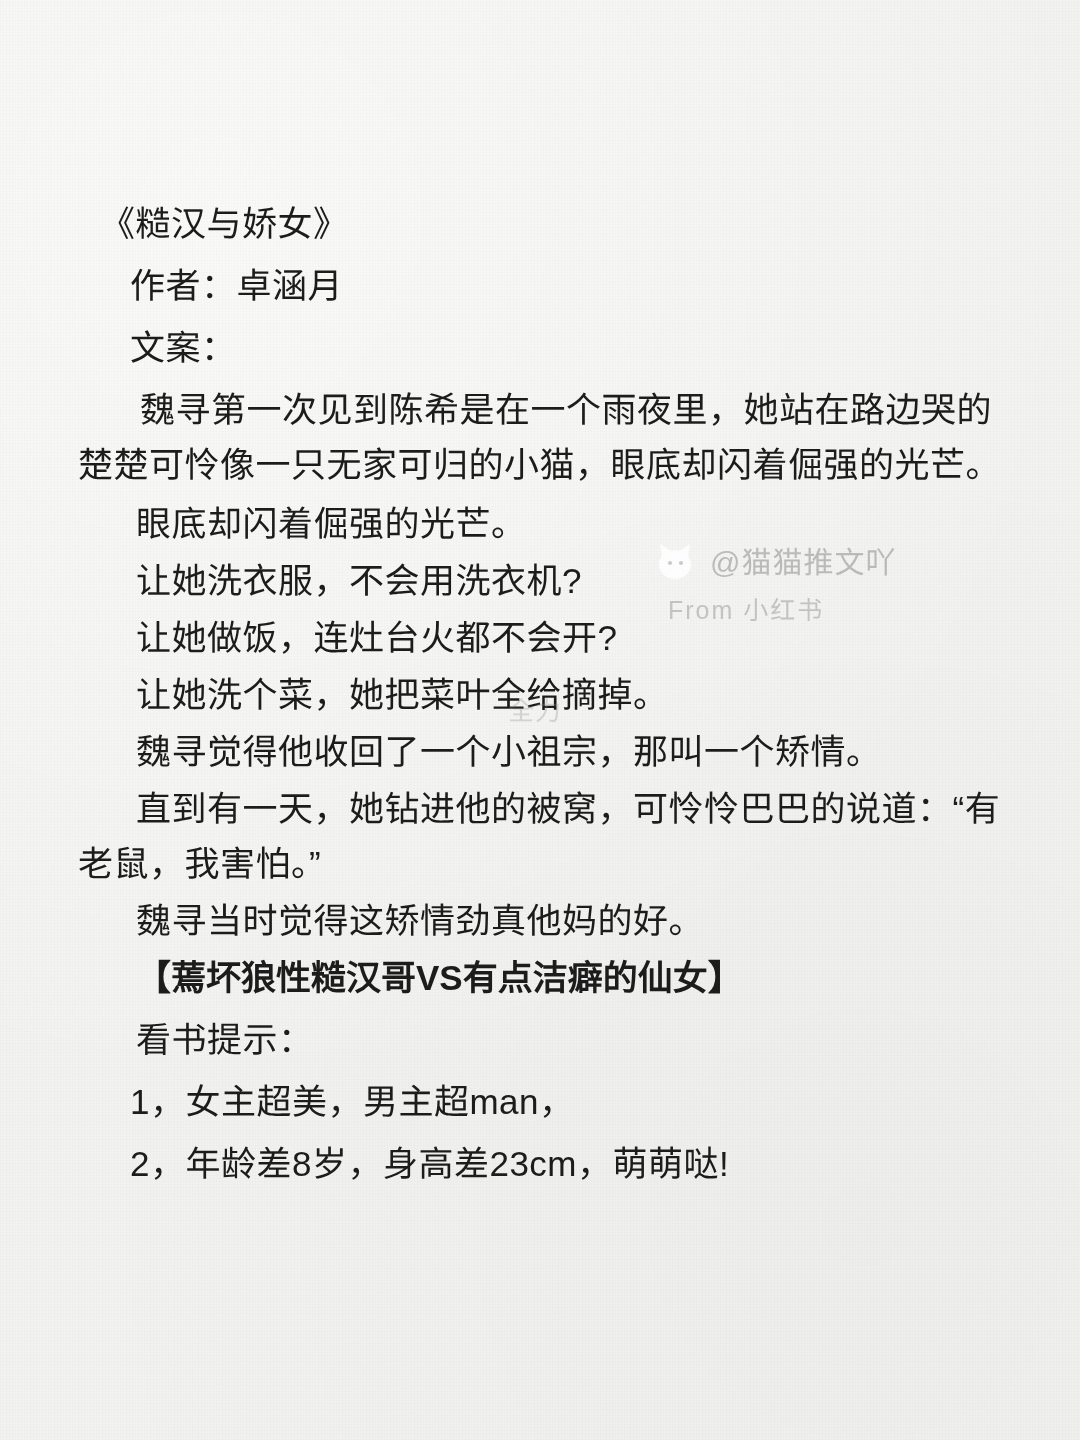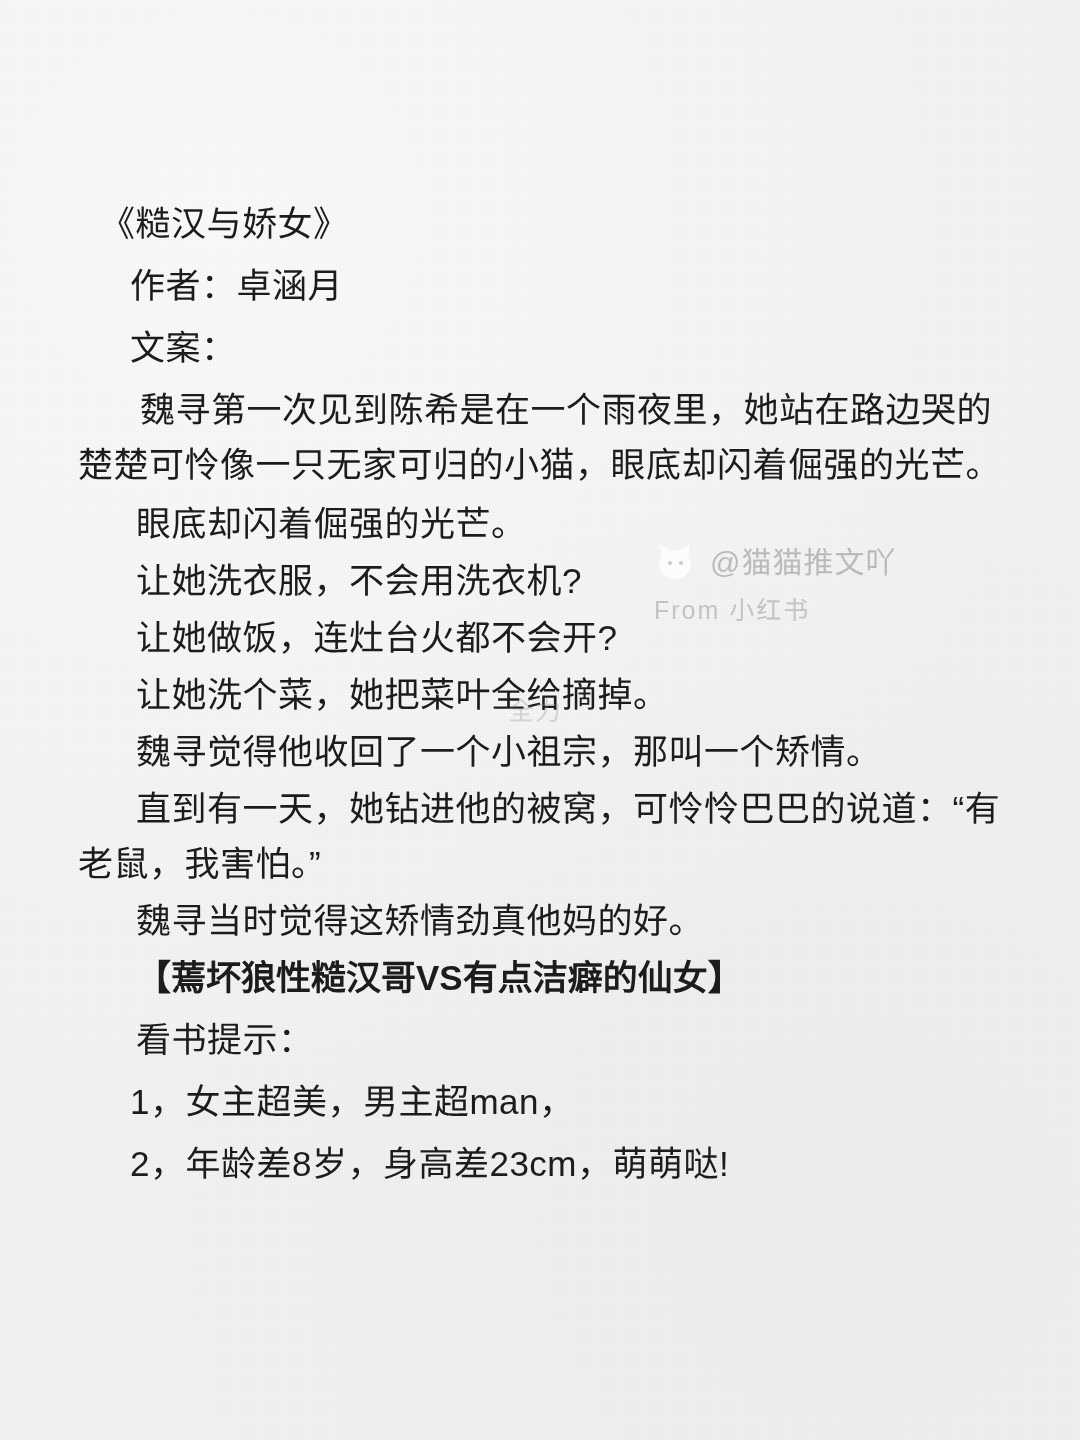--- a/index.html
+++ b/index.html
@@ -80,21 +80,21 @@
     opacity: 0.85;
   }
   .wm-handle {
     font-size: 30px;
     color: rgba(120,120,120,0.45);
     letter-spacing: 1px;
     white-space: nowrap;
   }
   .wm-source {
     margin-top: 6px;
-    margin-left: 2px;
+    margin-left: 16px;
     font-size: 25px;
     color: rgba(130,130,130,0.42);
     letter-spacing: 2px;
     white-space: nowrap;
   }
   .wm-ghost {
     position: absolute;
     z-index: 3;
     left: 508px;
     top: 690px;

